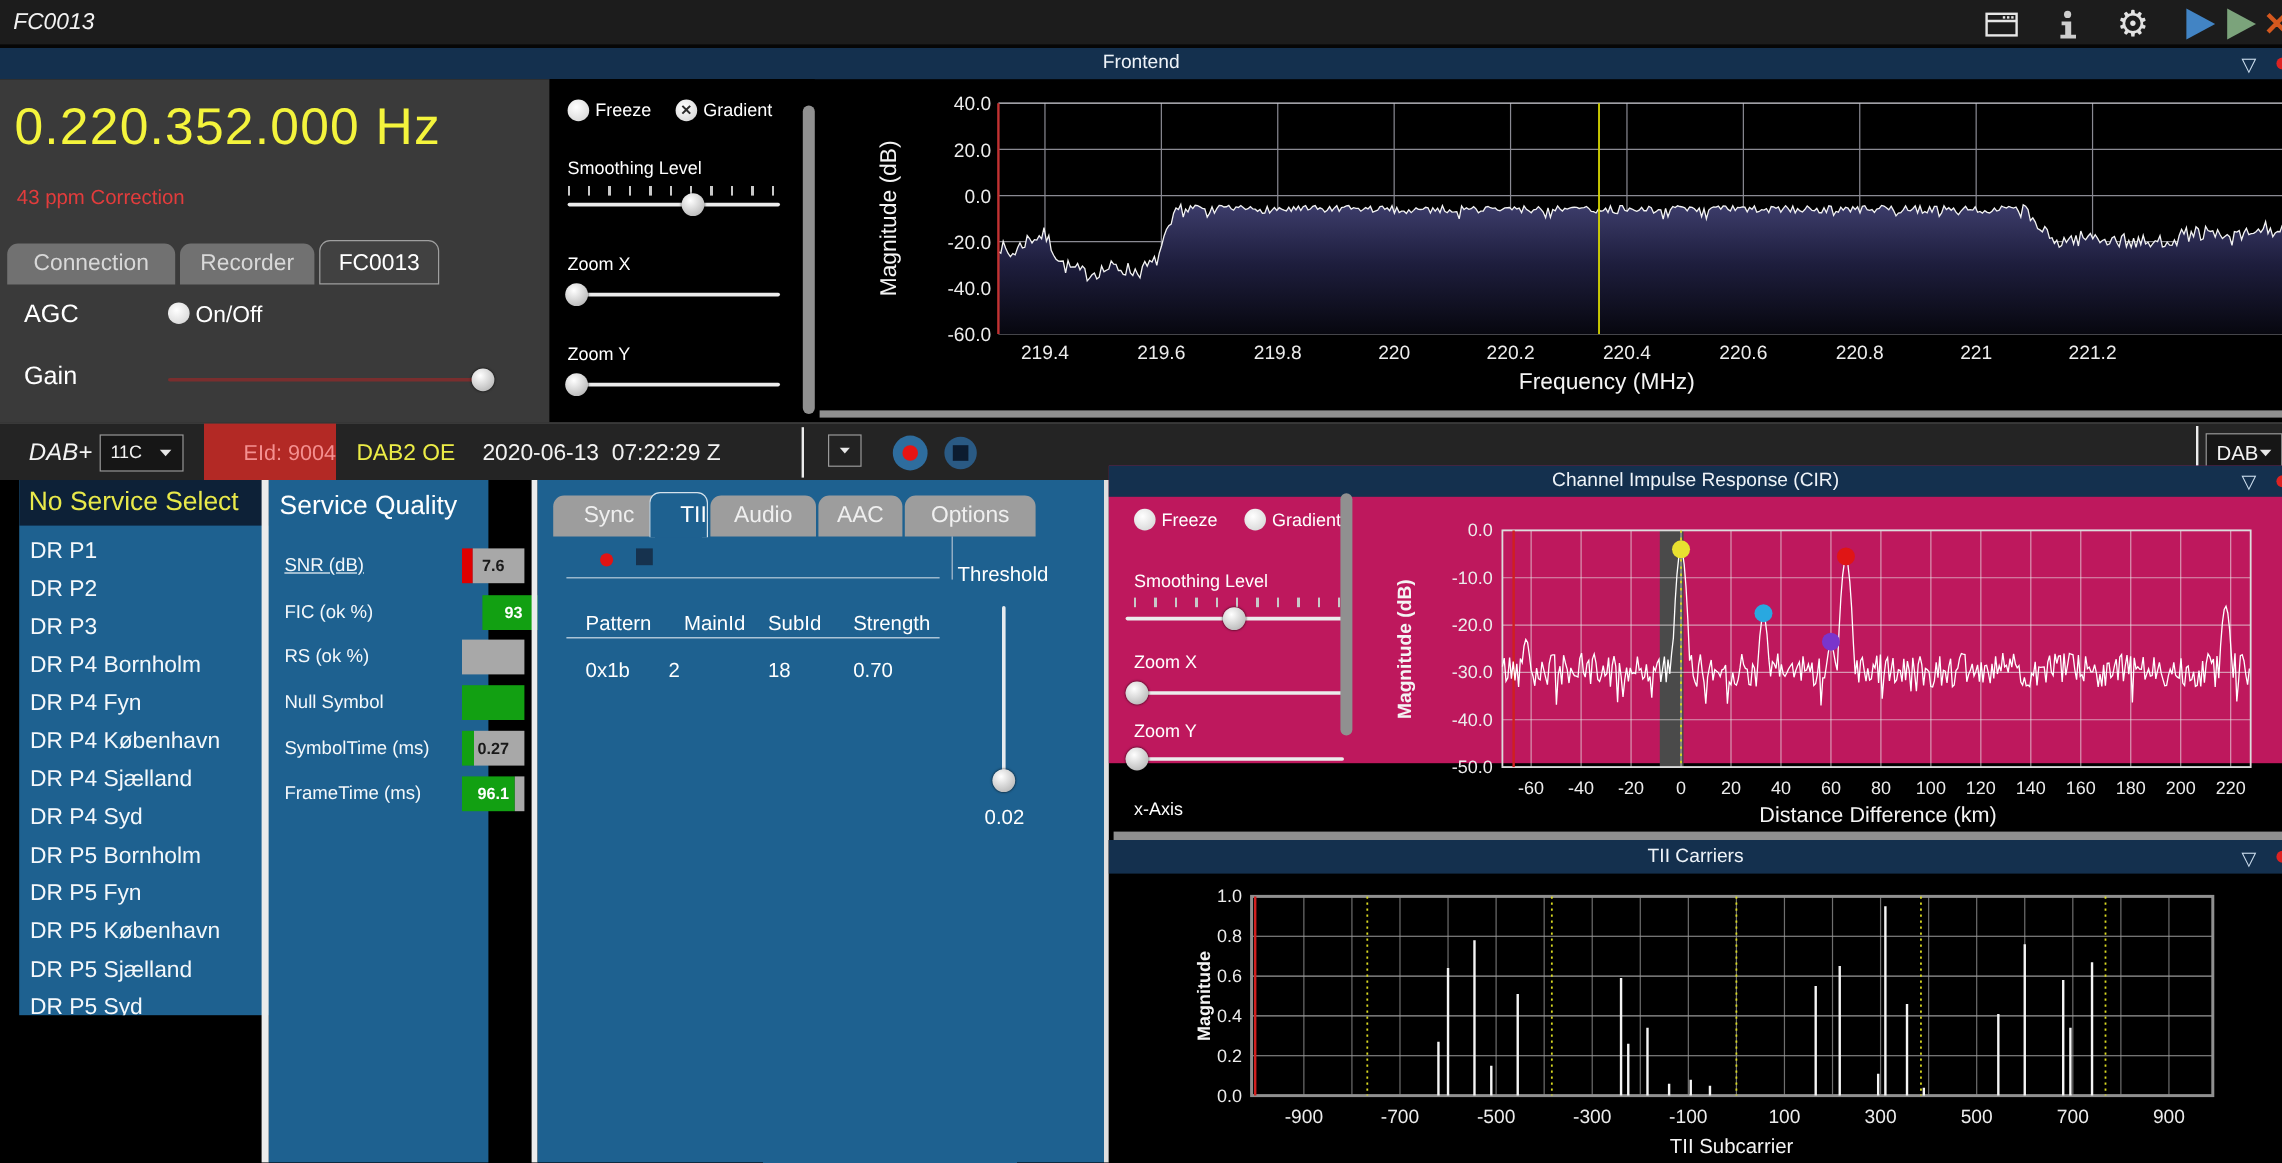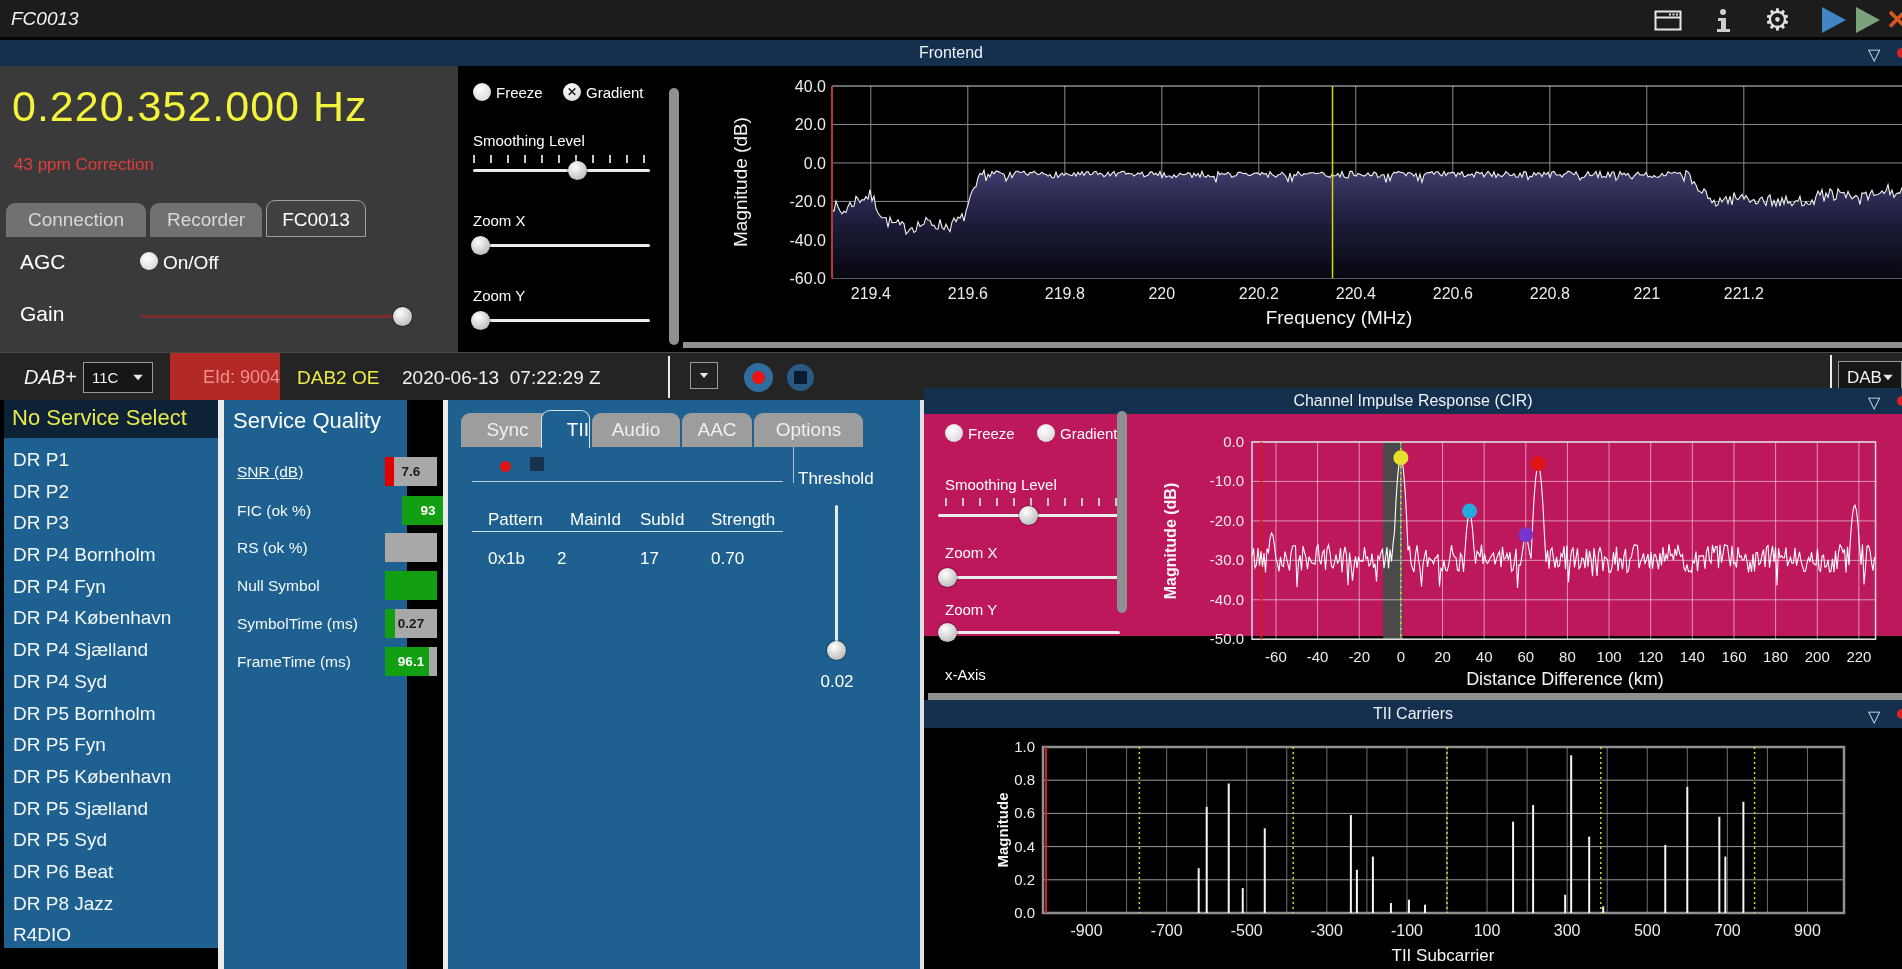--- a/index.html
+++ b/index.html
@@ -169,21 +169,21 @@
     <div class="abs" style="left:787px;top:11px;width:27px;height:27px;border-radius:50%;background:#2a5a84">
       <div class="abs" style="left:7px;top:7px;width:13px;height:13px;background:#0c1c30"></div>
     </div>
     <div class="vdiv" style="left:1830px;top:2px;width:2px;height:44px"></div>
     <div class="ddbox" style="left:1838px;top:8px;width:64px;height:33px;font-size:17px">
       <span>DAB</span>
       <span class="arrow-dn" style="transform:scale(.8)"></span>
     </div>
   </div>
 
-  <div class="abs" style="left:4px;top:400px;width:218px;height:548px;background:#1e6190;overflow:hidden">
+  <div class="abs" style="left:16px;top:400px;width:218px;height:446px;background:#1e6190;overflow:hidden">
     <div class="abs" style="left:0;top:0;width:218px;height:38px;background:#0d2137;overflow:hidden;white-space:nowrap">
       <span style="display:inline-block;padding-left:8px;font-size:22px;line-height:36px;color:#e9e94a">No Service Select</span>
     </div>
     <div id="service-list" class="abs" style="left:0;top:44px;width:218px">
         <div class="svc-item">DR P1</div>
         <div class="svc-item">DR P2</div>
         <div class="svc-item">DR P3</div>
         <div class="svc-item">DR P4 Bornholm</div>
         <div class="svc-item">DR P4 Fyn</div>
         <div class="svc-item">DR P4 København</div>
@@ -256,21 +256,21 @@
     <div class="abs" style="left:24px;top:81px;width:311px;height:1px;background:#b9cddb"></div>
     <div class="abs" style="left:345px;top:47px;width:1px;height:36px;background:#aebfd0"></div>
     <div id="tii-table">
         <div class="abs" style="left: 40px; top: 110px; font-size: 17px;">Pattern</div>
         <div class="abs" style="left: 122px; top: 110px; font-size: 17px;">MainId</div>
         <div class="abs" style="left: 192px; top: 110px; font-size: 17px;">SubId</div>
         <div class="abs" style="left: 263px; top: 110px; font-size: 17px;">Strength</div>
         <div class="abs" style="left: 24px; top: 131px; width: 311px; height: 1px; background: rgb(207, 221, 232);"></div>
         <div class="abs" style="left: 40px; top: 149px; font-size: 17px;">0x1b</div>
         <div class="abs" style="left: 109px; top: 149px; font-size: 17px;">2</div>
-        <div class="abs" style="left: 192px; top: 149px; font-size: 17px;">17</div>
+        <div class="abs" style="left: 192px; top: 149px; font-size: 17px;">18</div>
         <div class="abs" style="left: 263px; top: 149px; font-size: 17px;">0.70</div>
       </div>
     <div class="abs" style="left:350px;top:69px;font-size:17px">Threshold</div>
     <div class="abs" style="left:387px;top:105px;width:3px;height:147px;background:#e6ebf0;border-radius:2px"></div>
     <div class="handle" style="left:379px;top:241px"></div>
     <div class="abs" style="left:364px;top:272px;width:50px;text-align:center;font-size:17px">0.02</div>
   </div>
   <div class="vdiv" style="left:920px;top:400px;width:4px;height:569px;background:#e0e0e0"></div>
 
   <div class="abs" style="left:924px;top:388px;width:978px;height:248px;background:#be185d">

